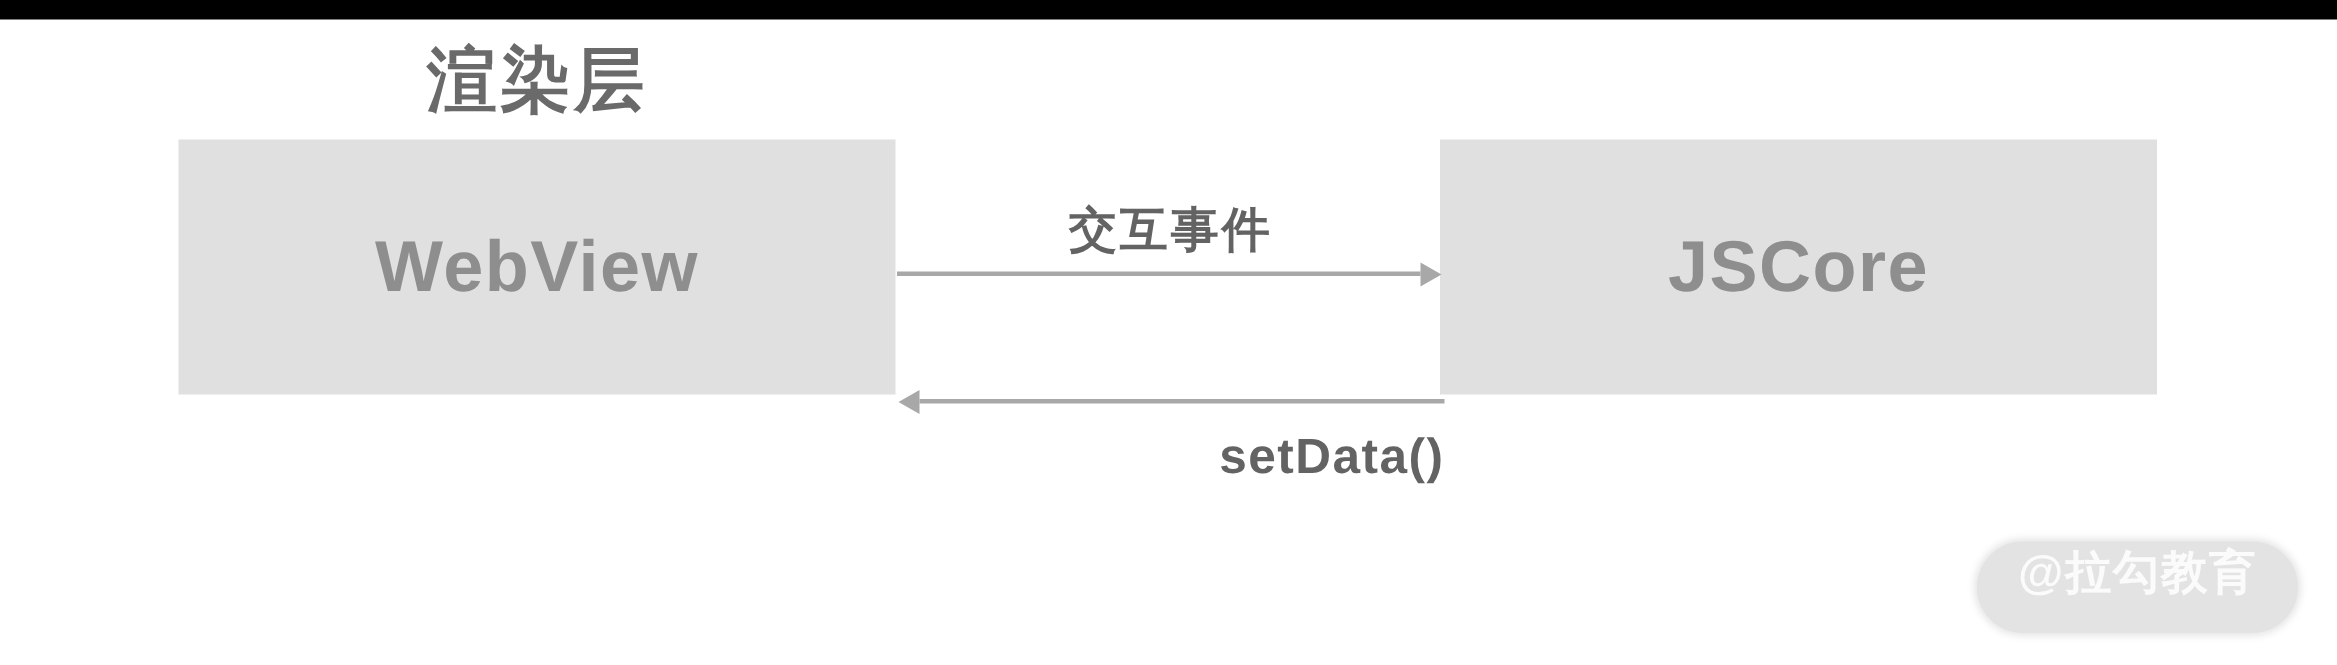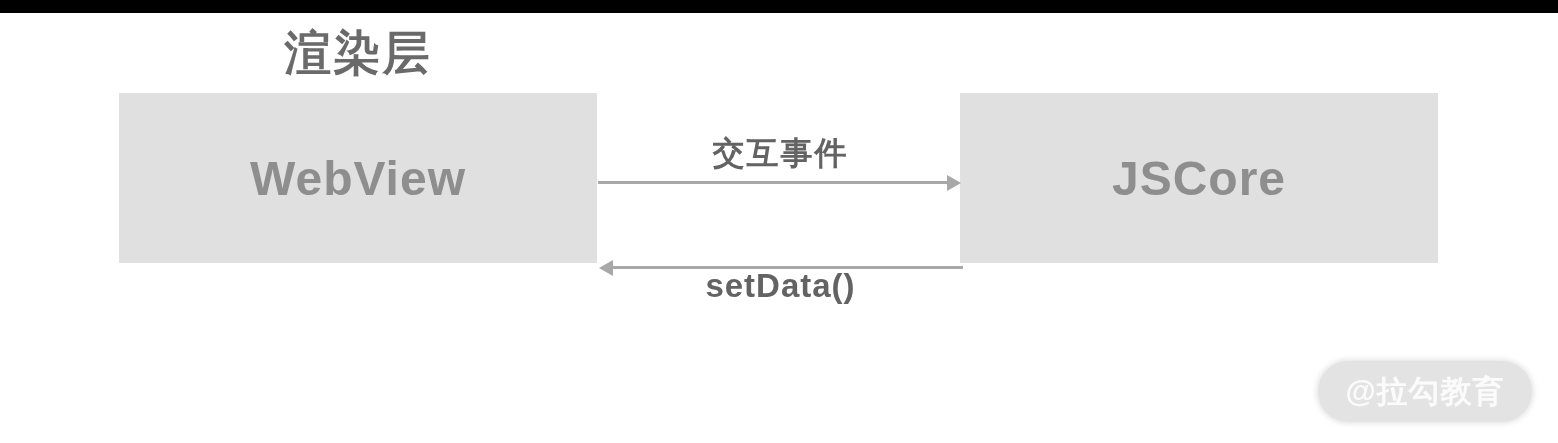--- a/index.html
+++ b/index.html
@@ -76,31 +76,30 @@
 
   .arrow-label {
     position: absolute;
     left: 598px;
     width: 365px;
     text-align: center;
     color: #636363;
     font-weight: bold;
   }
   .label-forward { top: 132px; font-size: 32px; letter-spacing: 2px; }
-  .label-backward { top: 267px; font-size: 33px; letter-spacing: 1px; }
+  .label-backward { top: 285px; font-size: 33px; letter-spacing: 1px; text-align: right; }
 
   .watermark {
     position: absolute;
     left: 1318px; top: 361px;
     width: 214px; height: 61px;
     background: #e3e3e3;
     border-radius: 31px;
     box-shadow: 0 0 5px 2px rgba(227,227,227,0.9);
     display: flex;
-    align-items: center;
     justify-content: center;
     color: #fbfbfb;
     font-size: 31px;
     font-weight: bold;
     letter-spacing: 1px;
   }
 </style>
 </head>
 <body>
 

